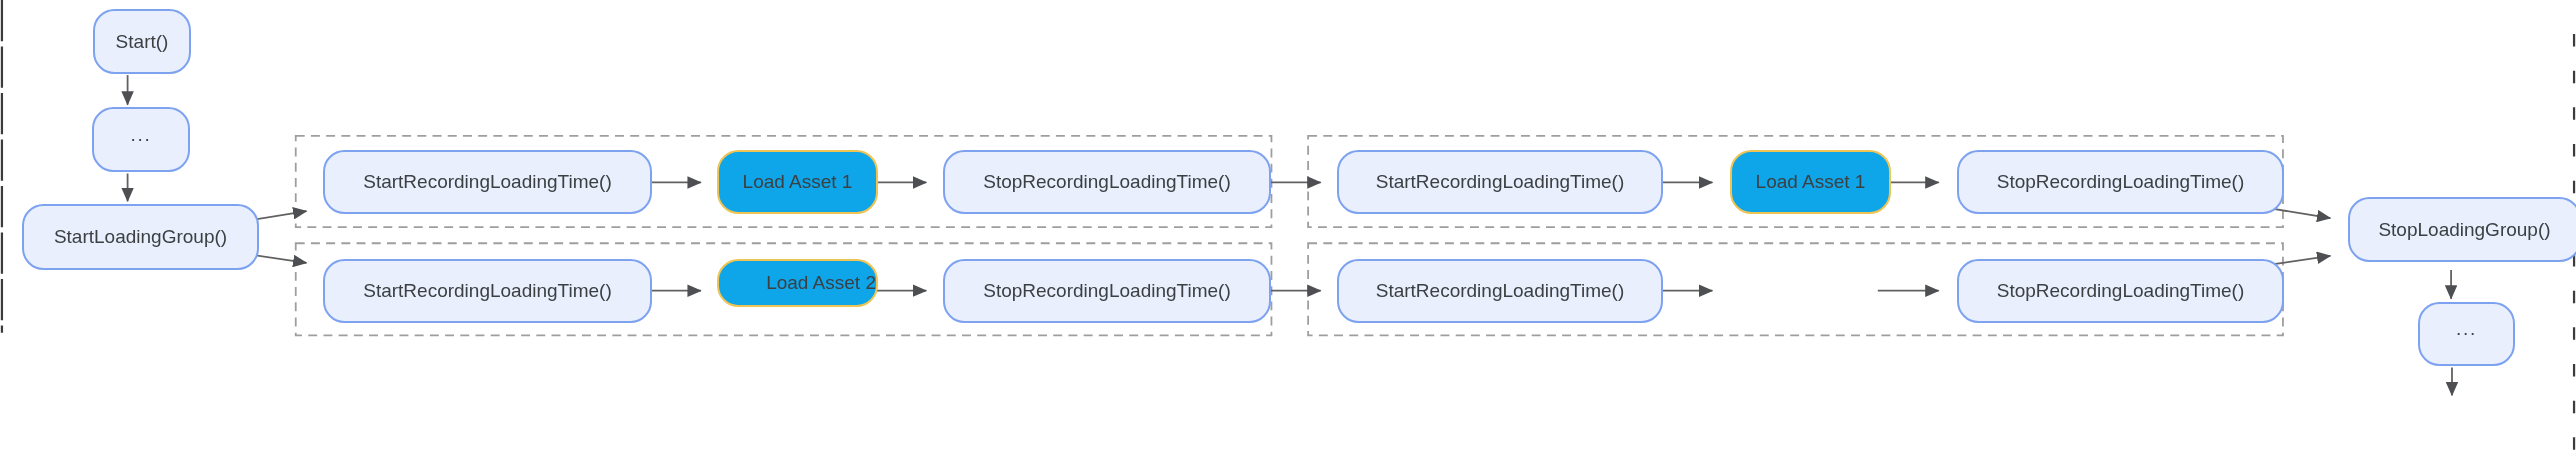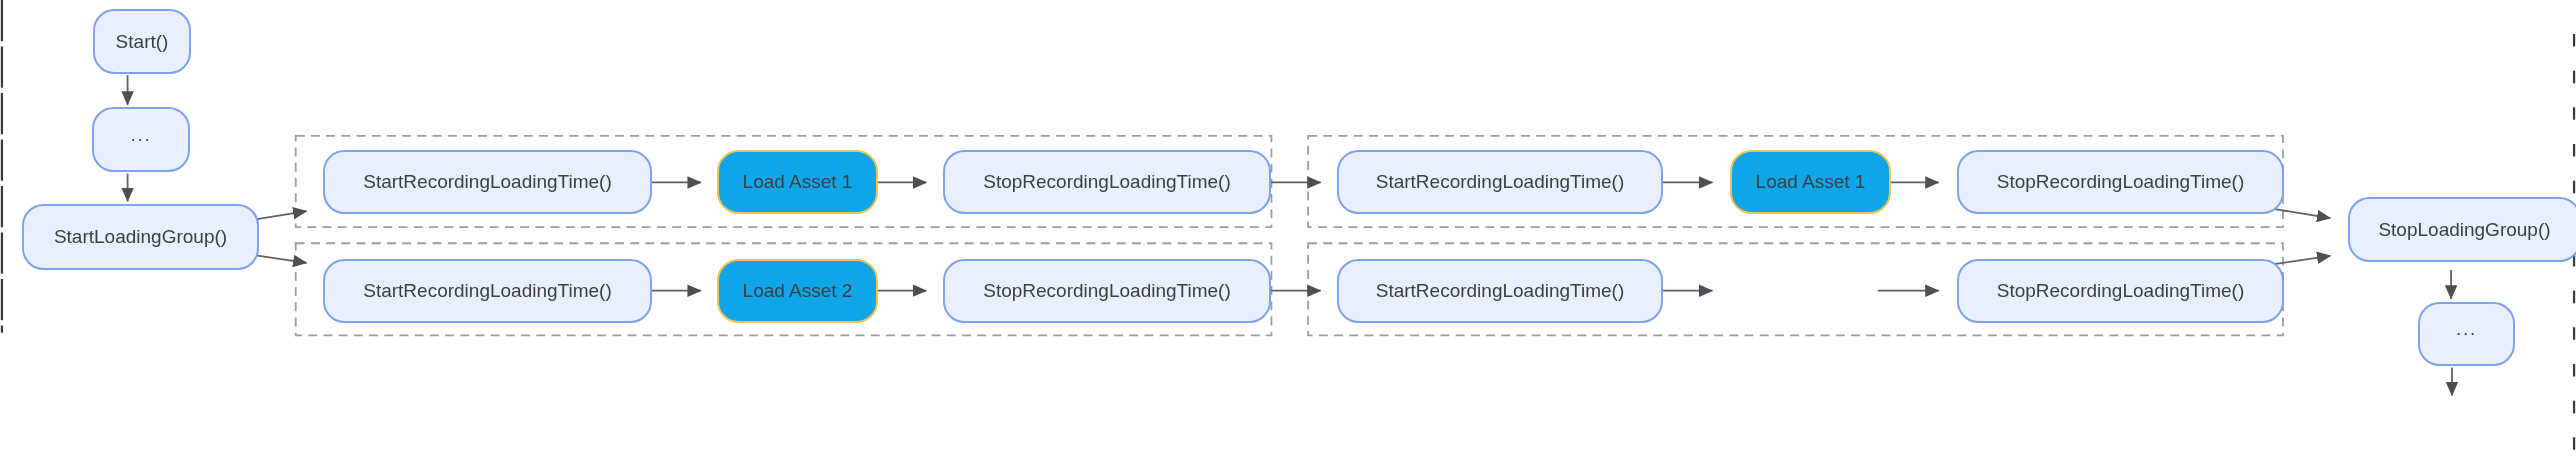--- a/index.html
+++ b/index.html
@@ -95,21 +95,21 @@
   <div class="node asset" style="left:703px; top:150px; width:161px; height:64px;">
     <span>Load Asset 1</span>
   </div>
   <div class="node process" style="left:929px; top:150px; width:328px; height:64px;">
     <span>StopRecordingLoadingTime()</span>
   </div>
 
   <div class="node process" style="left:309px; top:259px; width:329px; height:64px;">
     <span>StartRecordingLoadingTime()</span>
   </div>
-  <div class="node asset" style="left:703px; top:259px; width:161px; height:64px;">
+  <div class="node asset" style="left:703px; top:259px; width:161px; height:48px;justify-content:flex-end;">
     <span>Load Asset 2</span>
   </div>
   <div class="node process" style="left:929px; top:259px; width:328px; height:64px;">
     <span>StopRecordingLoadingTime()</span>
   </div>
 
   <div class="node process" style="left:1323px; top:150px; width:326px; height:64px;">
     <span>StartRecordingLoadingTime()</span>
   </div>
   <div class="node asset" style="left:1716px; top:150px; width:161px; height:64px;">

